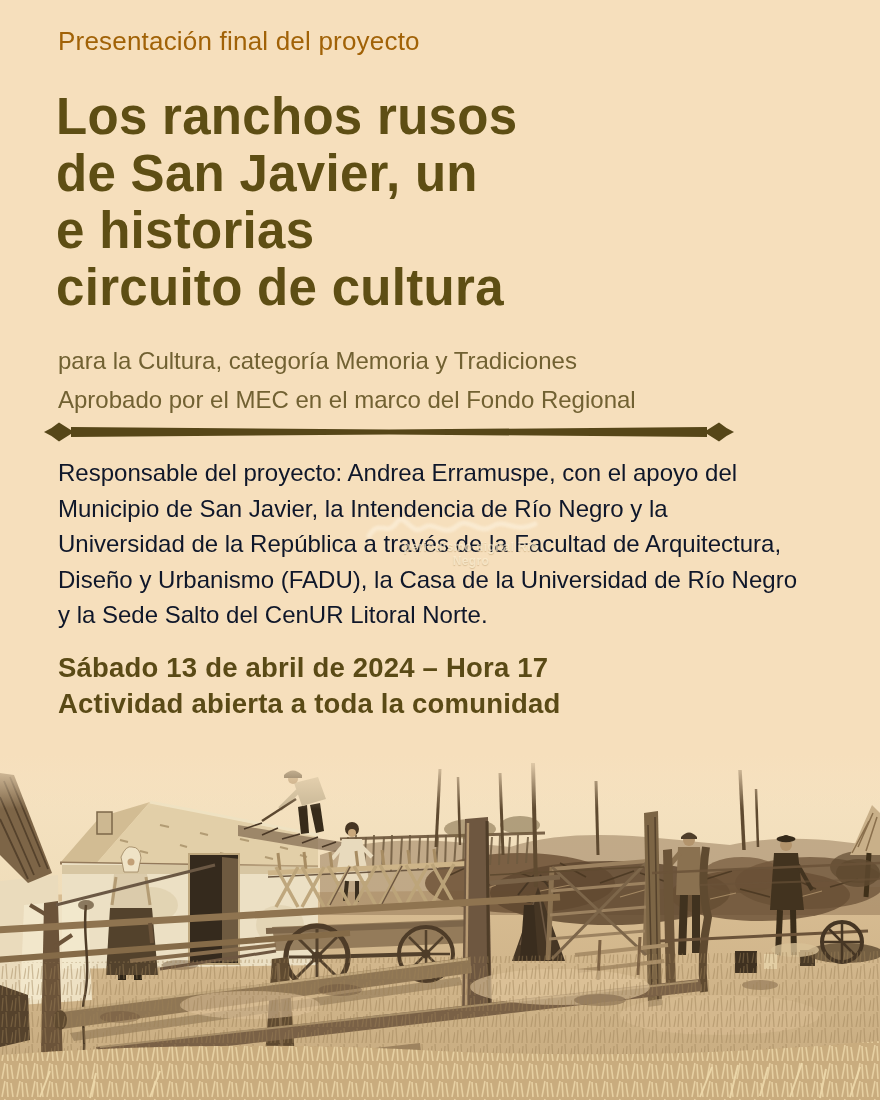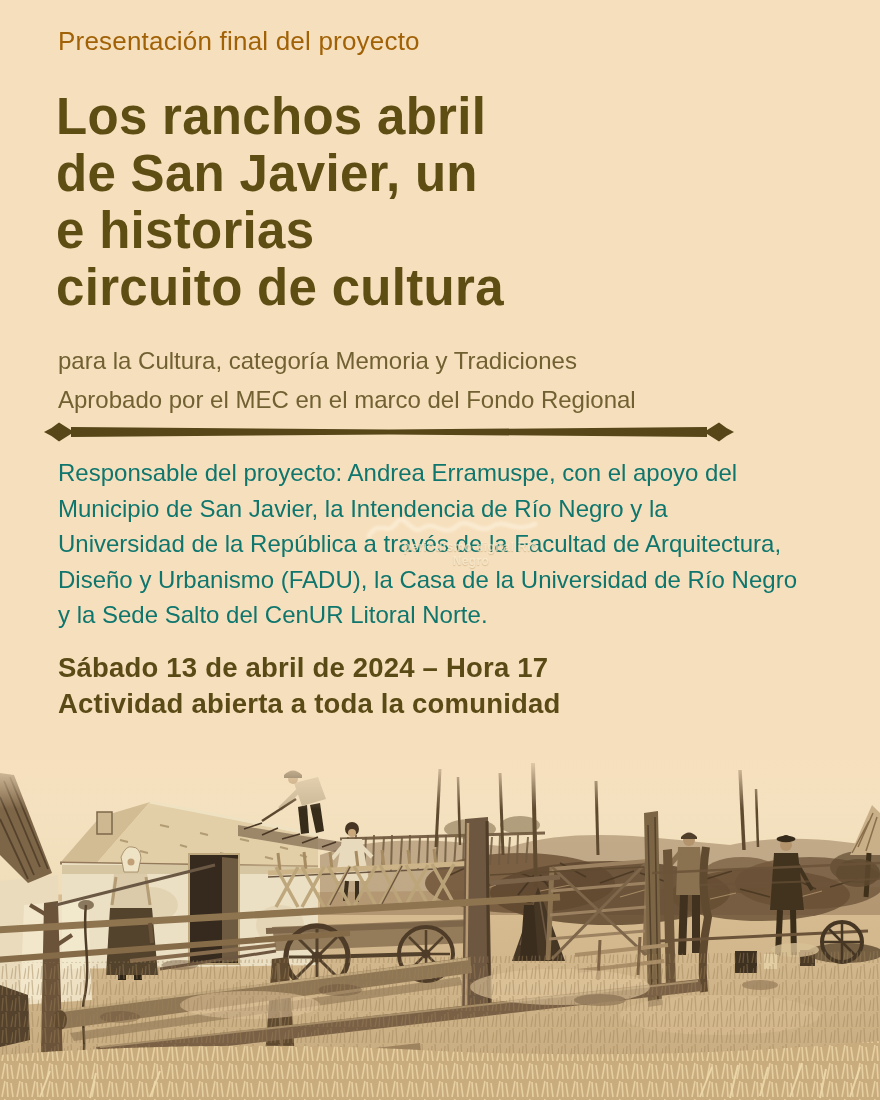--- a/index.html
+++ b/index.html
@@ -18,21 +18,21 @@
     font-size:51px;font-weight:700;color:#5e4e14;
     line-height:57px;letter-spacing:.3px;
   }
   .approval{
     position:absolute;left:58px;top:341px;
     font-size:24px;color:#716132;line-height:39px;
   }
   .divider{position:absolute;left:44px;top:420px;width:690px;height:24px;}
   .description{
     position:absolute;left:58px;top:455px;
-    font-size:24px;color:#0f766e;line-height:35.5px;
+    font-size:24px;color:#0f172a;line-height:35.5px;
   }
   .event{
     position:absolute;left:58px;top:650px;
     font-size:27.5px;font-weight:700;color:#5a4a16;line-height:35.5px;
     letter-spacing:.2px;
   }
   .watermark{
     position:absolute;left:348px;top:510px;width:210px;
     text-align:center;pointer-events:none;z-index:3;
   }
@@ -48,21 +48,21 @@
   .photo svg{display:block;}
 </style>
 </head>
 <body>
 
 <div class="flyer">
 
   <div class="kicker">Presentación final del proyecto</div>
 
   <div class="title">
-    <div>Los ranchos abril</div>
+    <div>Los ranchos rusos</div>
     <div>de San Javier, un</div>
     <div>e historias</div>
     <div>circuito de cultura</div>
   </div>
 
   <div class="approval">
     <div>para la Cultura, categoría Memoria y Tradiciones</div>
     <div>Aprobado por el MEC en el marco del Fondo Regional</div>
   </div>
 

